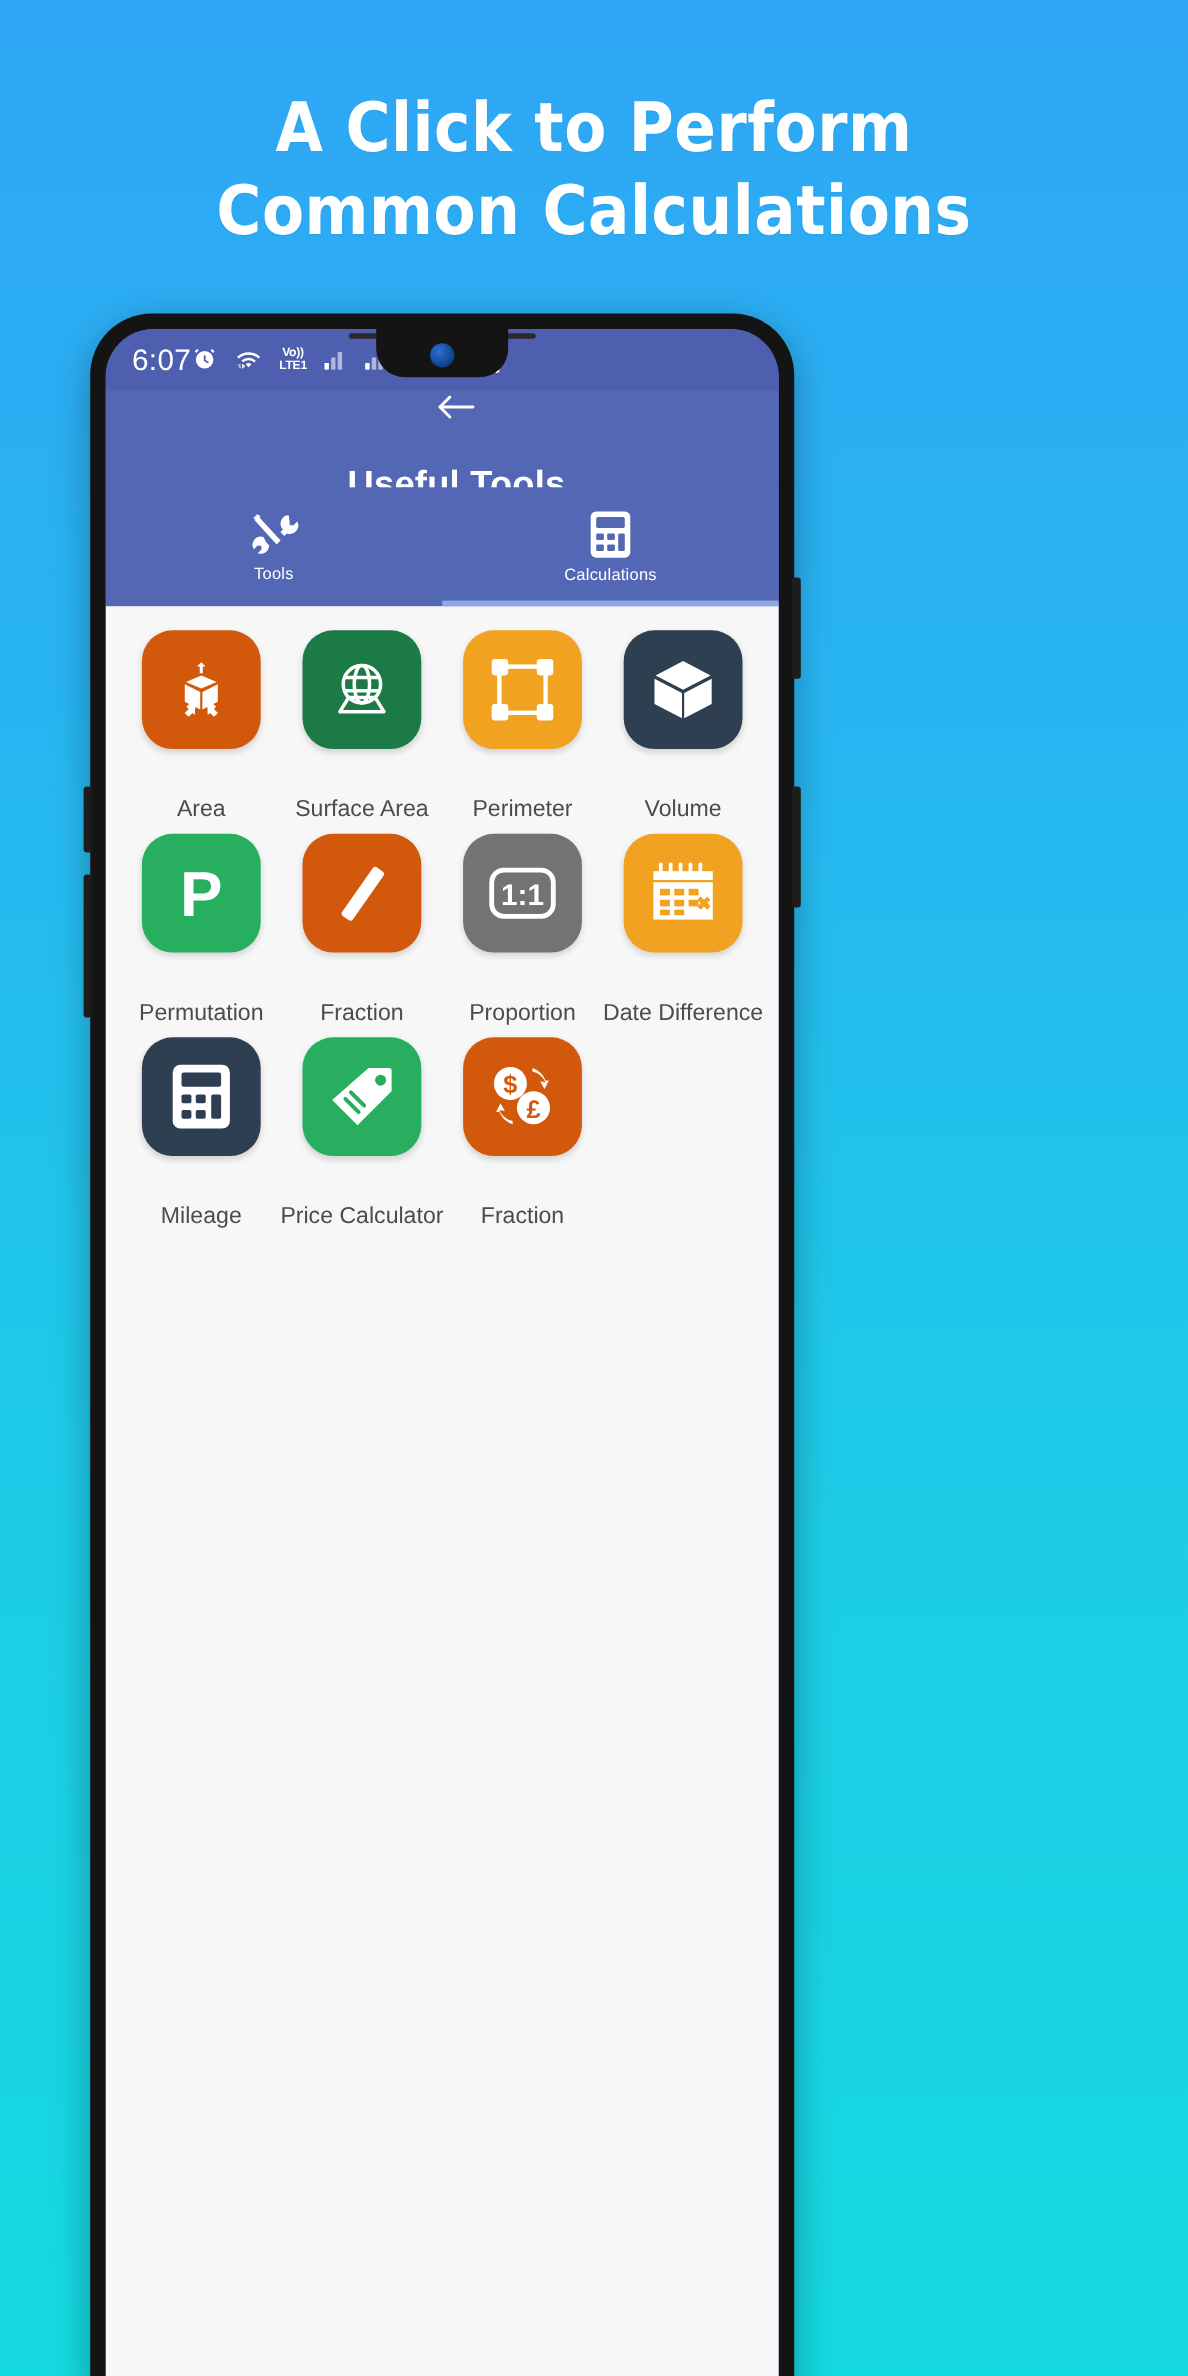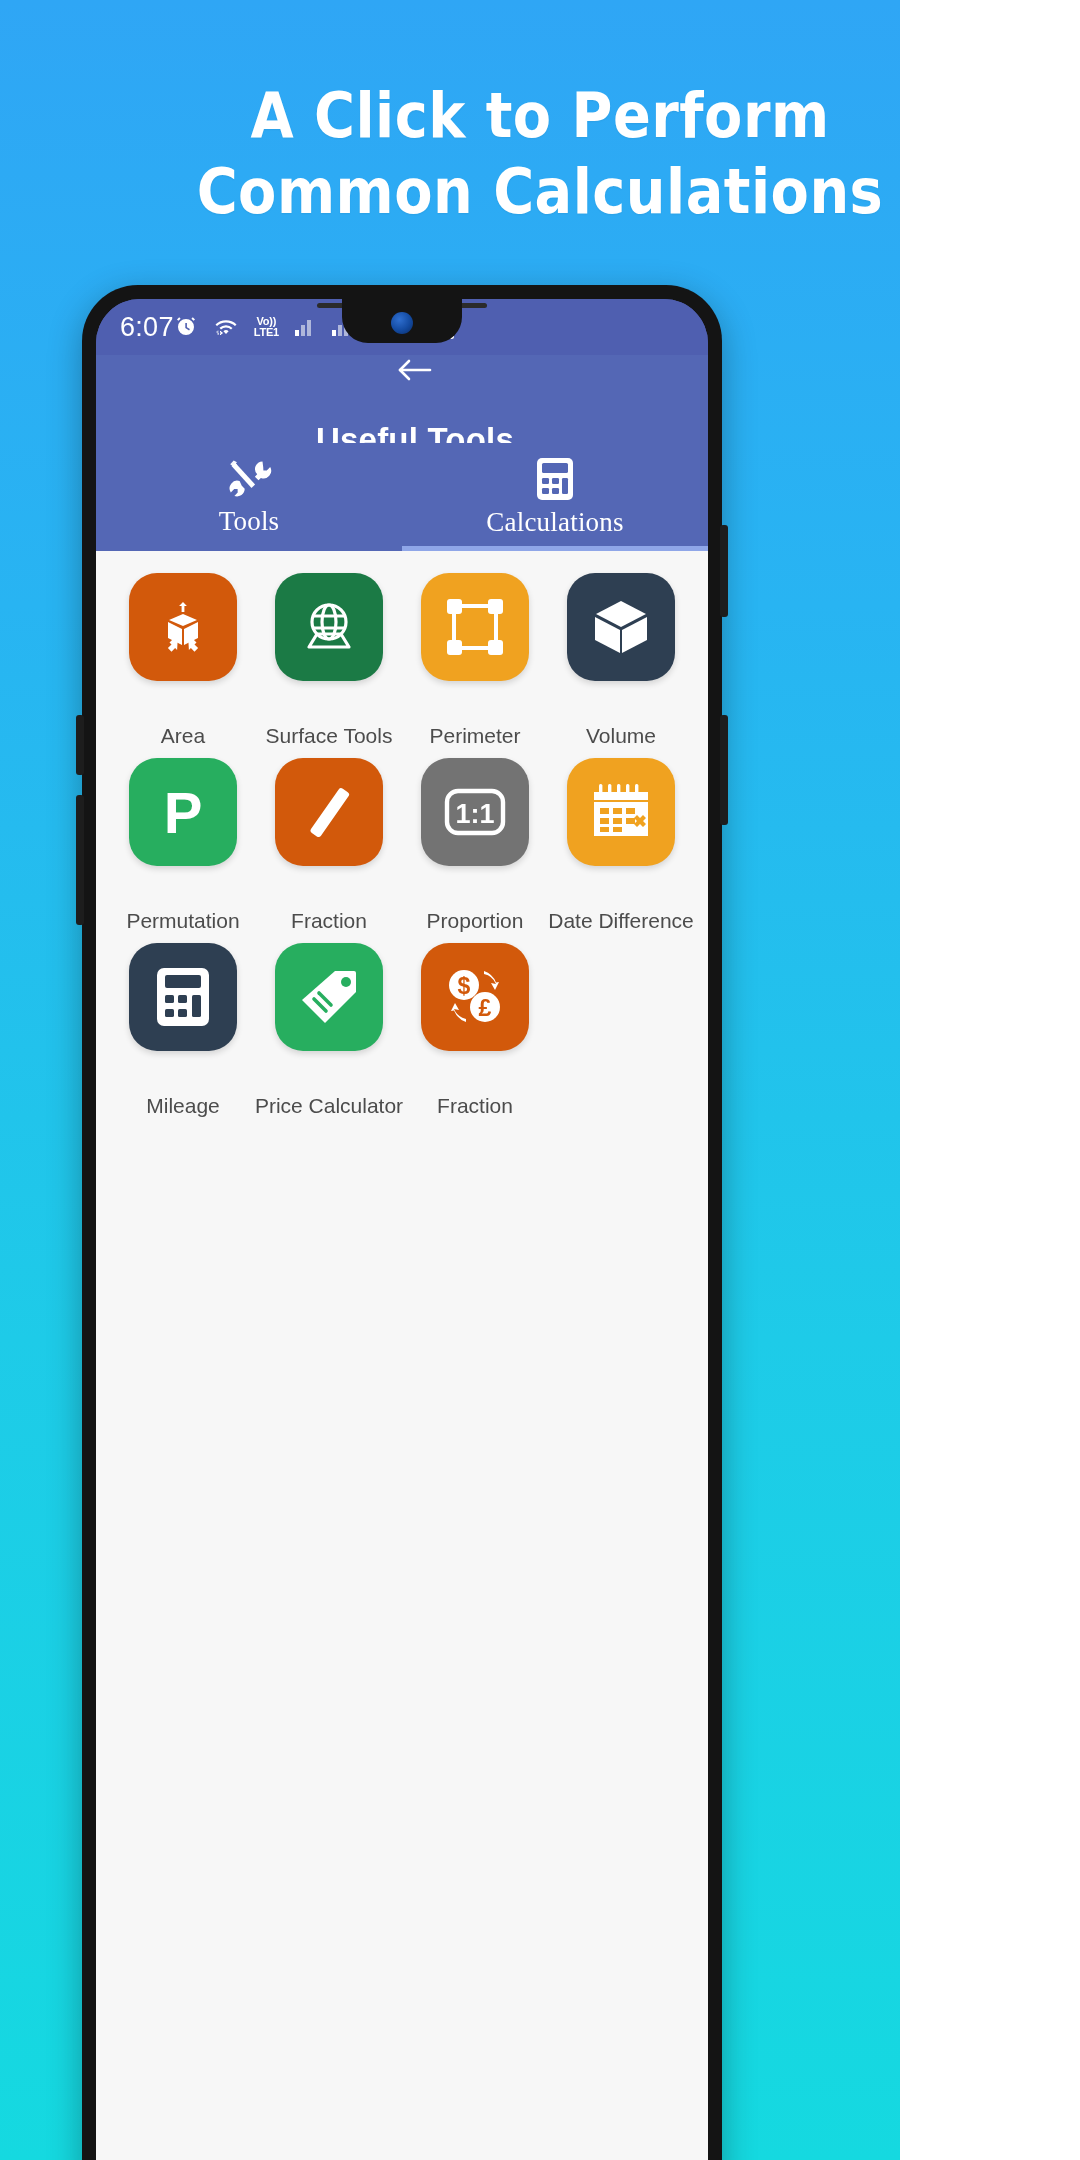--- a/index.html
+++ b/index.html
@@ -6,21 +6,21 @@
 
   html, body {
     width: 1080px;
     height: 2160px;
     overflow: hidden;
     font-family: "Liberation Sans", sans-serif;
   }
 
   #promo {
     position: relative;
-    width: 900px;
+    width: 1080px;
     height: 2160px;
     background: linear-gradient(180deg, #2fa6f5 0%, #28b4f2 28%, #1ecbe8 62%, #15d9e0 100%);
   }
 
   
   .headline {
     position: absolute;
     top: 78px;
     left: 0;
     width: 1080px;
@@ -151,22 +151,22 @@
     flex: 1;
     display: flex;
     flex-direction: column;
     align-items: center;
     justify-content: center;
     gap: 6px;
     position: relative;
   }
   .tab-label {
     color: #ffffff;
-    font-size: 27px;
-    font-family: Liberation Serif, serif;
+    font-size: 15px;
+    font-family: Liberation Sans, sans-serif;
     letter-spacing: 0.2px;
   }
   .tab-indicator {
     position: absolute;
     bottom: 0;
     height: 5px;
     background: #8fa6e8;
     width: 50%;
     left: 50%;
   }
@@ -346,21 +346,21 @@
             <div class="tile" style="background:#1b7a45">
               <svg width="68" height="66" viewBox="0 0 68 66">
                 <g fill="none" stroke="#ffffff" stroke-width="3.2">
                   <circle cx="34" cy="28" r="17"></circle>
                   <ellipse cx="34" cy="28" rx="7" ry="17"></ellipse>
                   <path d="M17.6 22h32.8M17.6 34h32.8"></path>
                 </g>
                 <path d="M22 40 14 53h40l-8-13z" fill="none" stroke="#ffffff" stroke-width="3.2" stroke-linejoin="round"></path>
               </svg>
             </div>
-            <div class="cell-label">Surface Tools</div>
+            <div class="cell-label">Surface Area</div>
           </div>
 
           <div class="cell">
             <div class="tile" style="background:#f0a220">
               <svg width="62" height="62" viewBox="0 0 62 62">
                 <rect x="10" y="10" width="42" height="42" fill="none" stroke="#ffffff" stroke-width="4"></rect>
                 <rect x="3" y="3" width="15" height="15" rx="3" fill="#ffffff"></rect>
                 <rect x="44" y="3" width="15" height="15" rx="3" fill="#ffffff"></rect>
                 <rect x="3" y="44" width="15" height="15" rx="3" fill="#ffffff"></rect>
                 <rect x="44" y="44" width="15" height="15" rx="3" fill="#ffffff"></rect>

